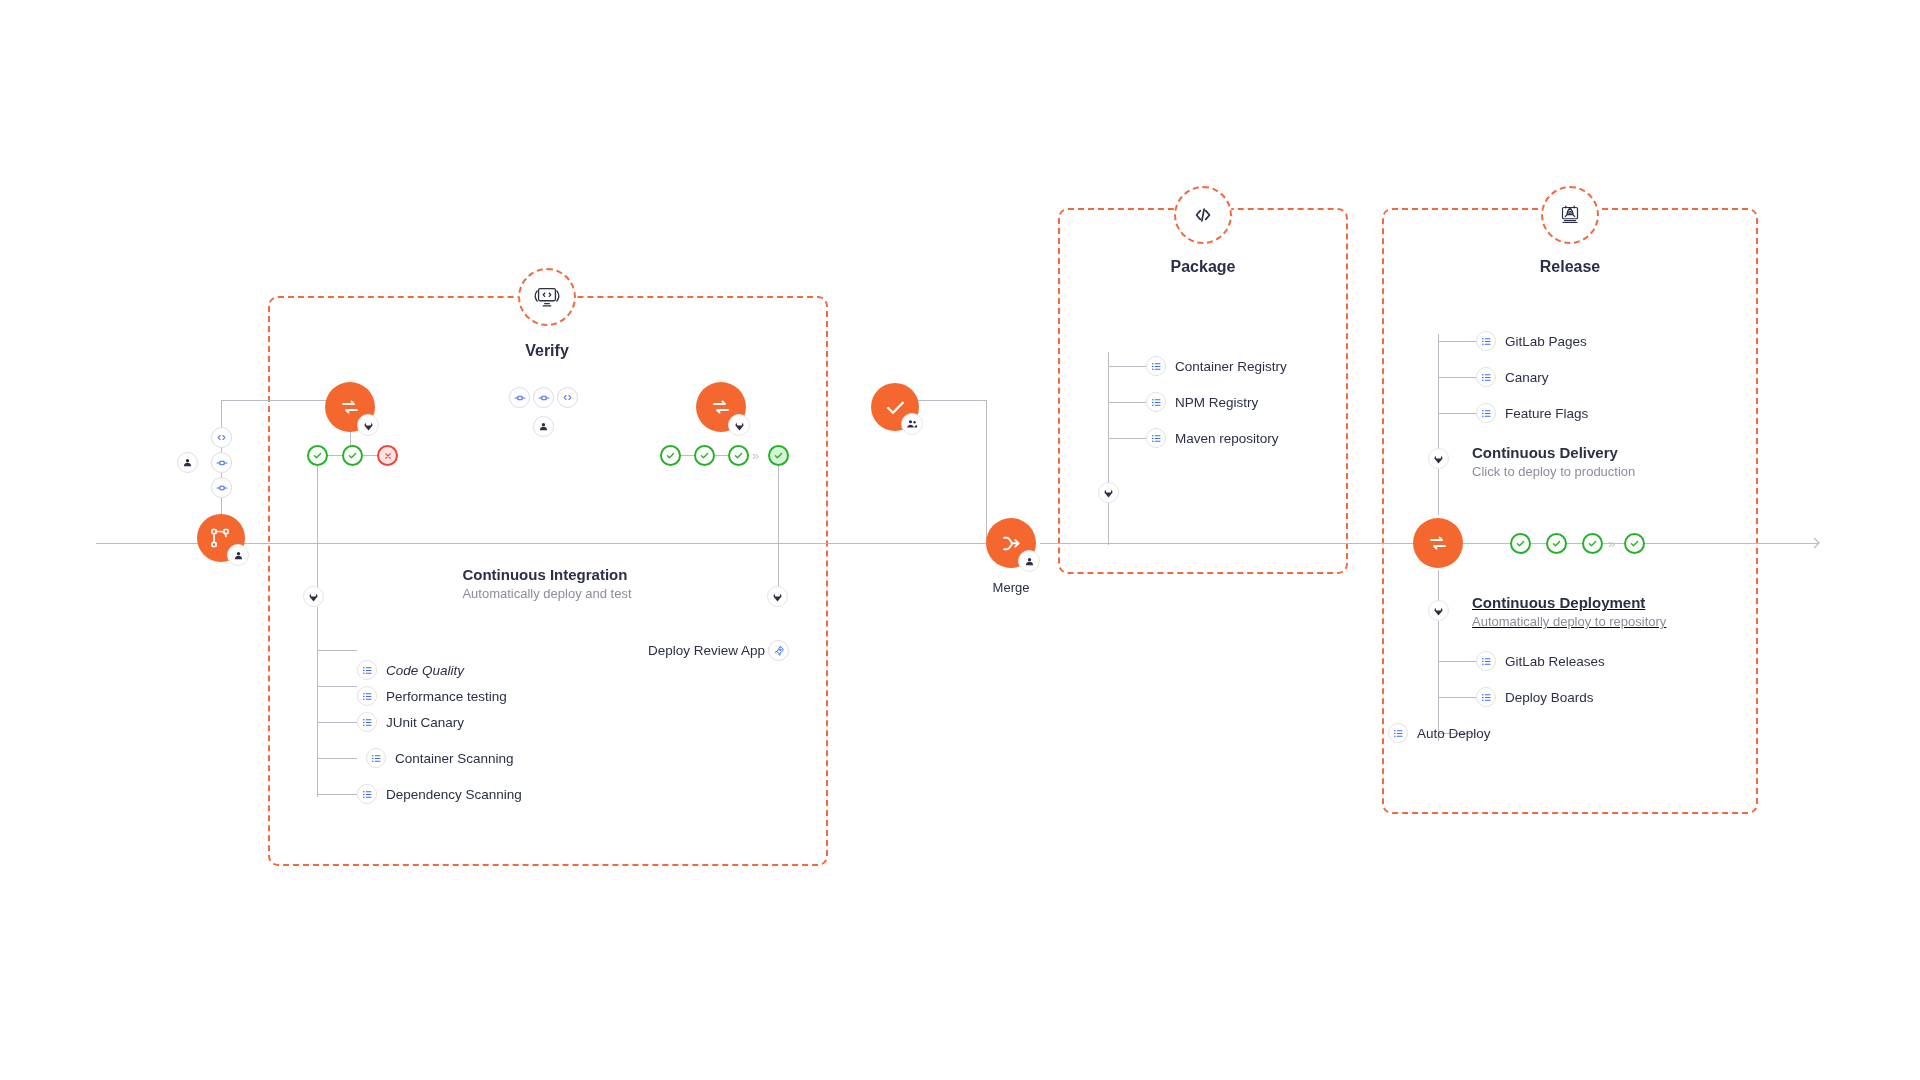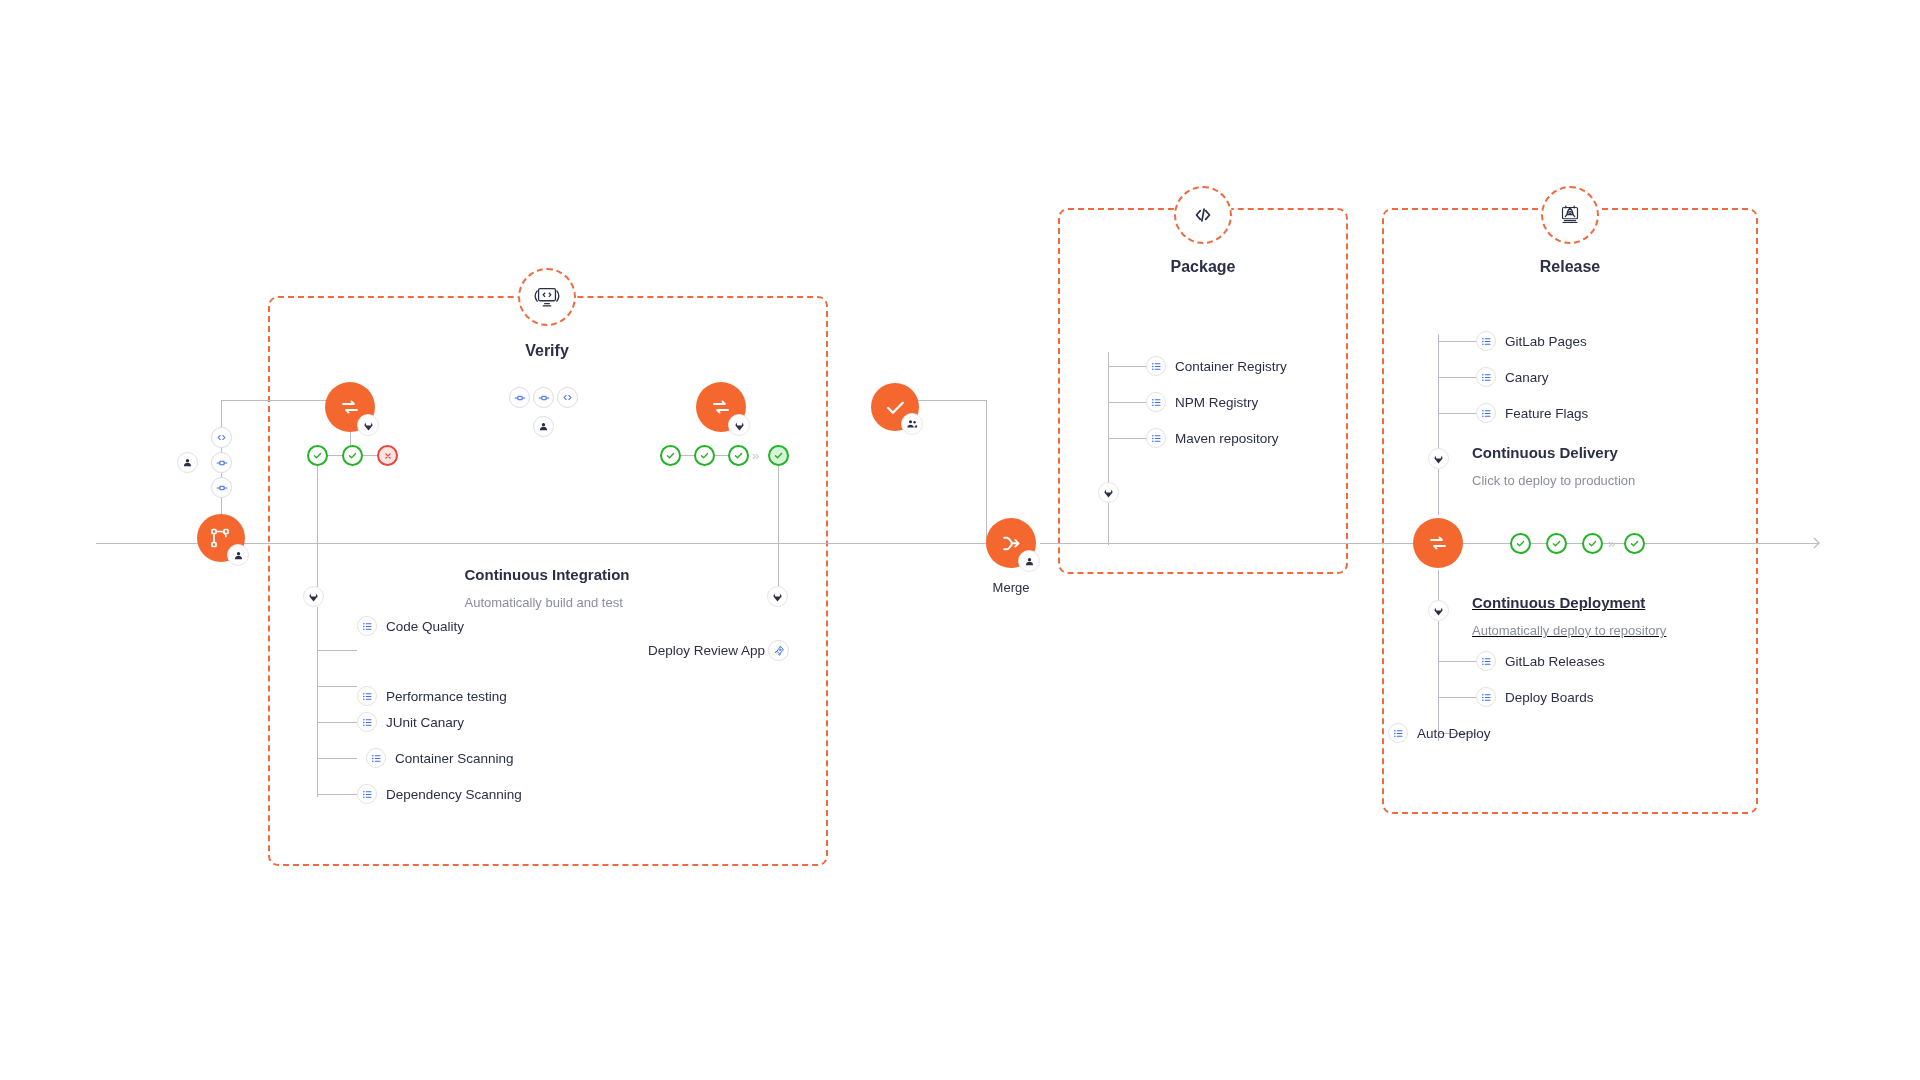--- a/index.html
+++ b/index.html
@@ -115,21 +115,21 @@
 
   
   .blockhead {
     position: absolute;
     z-index: 5;
   }
   .blockhead .bh-title {
     font-size: 15px; font-weight: bold; color: #2b2f47; white-space: nowrap;
   }
   .blockhead .bh-sub {
-    font-size: 13px; color: #8a8e9b; white-space: nowrap; margin-top: 12px;
+    font-size: 13px; color: #8a8e9b; white-space: nowrap; margin-top: 3px;
   }
   .blockhead.center { transform: translateX(-50%); text-align: center; }
   .blockhead.center .bh-title,
   .blockhead.center .bh-sub { text-align:left; }
 
   
   .tanuki {
     position: absolute;
     width: 21px; height: 21px;
     border-radius: 50%;
@@ -349,37 +349,37 @@
       <svg width="11" height="11" viewBox="0 0 16 16" fill="#2b2f47">
           <circle cx="8" cy="5.3" r="2.4"></circle>
           <path d="M2.8 13.4a5.2 5.2 0 0 1 10.4 0z"></path>
         </svg>
     </div>
   </div>
   <div class="node-label" style="left:1011px; top:580px;">Merge</div>
 
   <div class="blockhead center" style="left:547px; top:566px;">
     <div class="bh-title">Continuous Integration</div>
-    <div class="bh-sub">Automatically build and test</div>
+    <div class="bh-sub">Automatically deploy and test</div>
   </div>
 
   <div class="tanuki" style="left:303px; top:586px;">
     <svg width="13" height="13" viewBox="0 0 16 16" fill="#2b2f47">
         <path d="M8 14 3 8l.9-3.6L5.4 8h5.2l1.5-3.6L13 8z"></path>
       </svg>
   </div>
 
   <div class="vline" style="left:317px; top:607px; height:190px;"></div>
   <div class="hline" style="left:317px; top:650px; width:40px;"></div>
   <div class="hline" style="left:317px; top:686px; width:40px;"></div>
   <div class="hline" style="left:317px; top:722px; width:40px;"></div>
   <div class="hline" style="left:317px; top:758px; width:40px;"></div>
   <div class="hline" style="left:317px; top:794px; width:40px;"></div>
 
-  <div class="feat" style="left:357px; top:616px;">
+  <div class="feat" style="left:357px; top:660px;font-style:italic;">
     <span class="bullet">
       <svg width="11" height="11" viewBox="0 0 16 16" fill="#3b6ef5">
           <circle cx="2.6" cy="4" r="1.2"></circle>
           <circle cx="2.6" cy="8" r="1.2"></circle>
           <circle cx="2.6" cy="12" r="1.2"></circle>
           <rect x="5.4" y="3.2" width="8.4" height="1.6" rx="0.8"></rect>
           <rect x="5.4" y="7.2" width="8.4" height="1.6" rx="0.8"></rect>
           <rect x="5.4" y="11.2" width="8.4" height="1.6" rx="0.8"></rect>
         </svg>
     </span>

